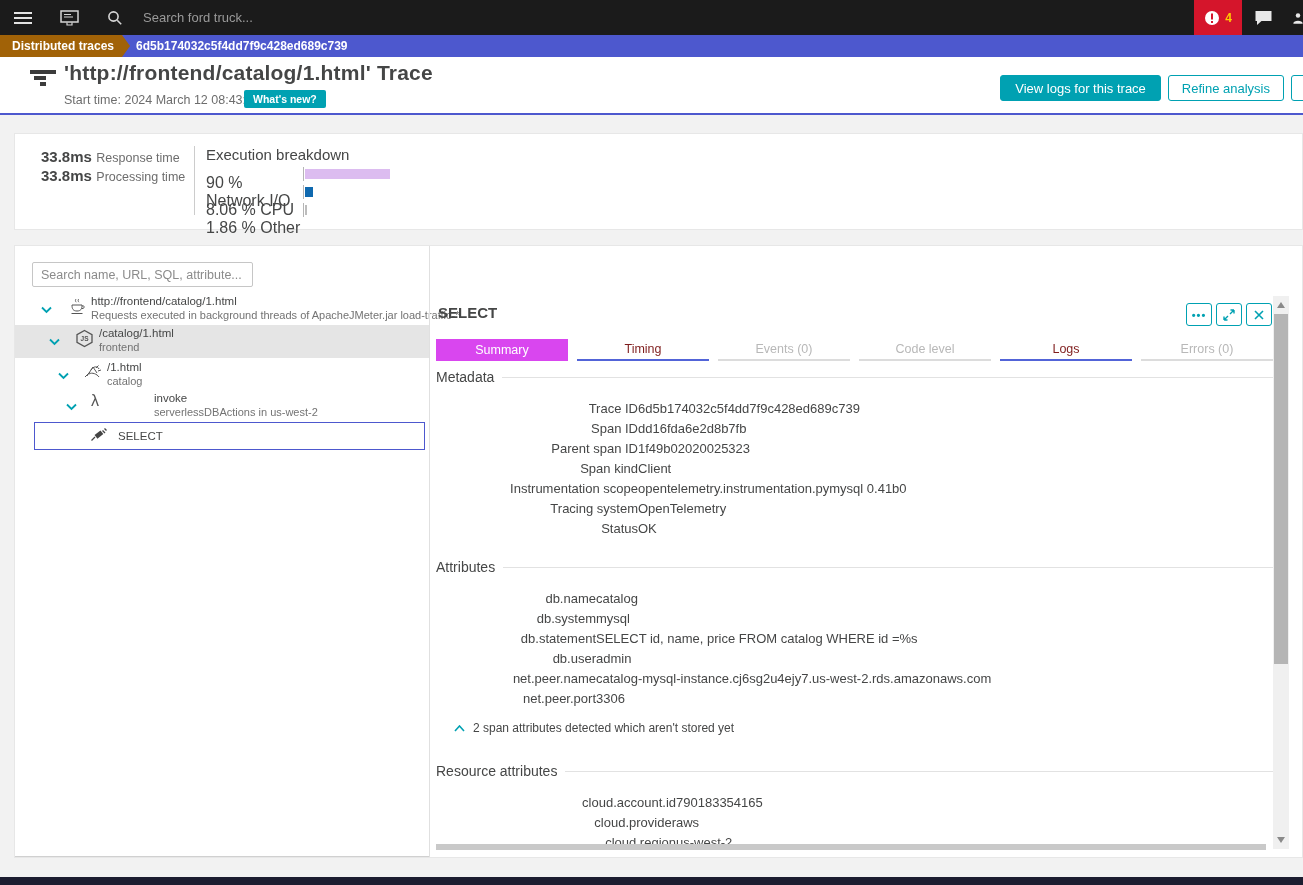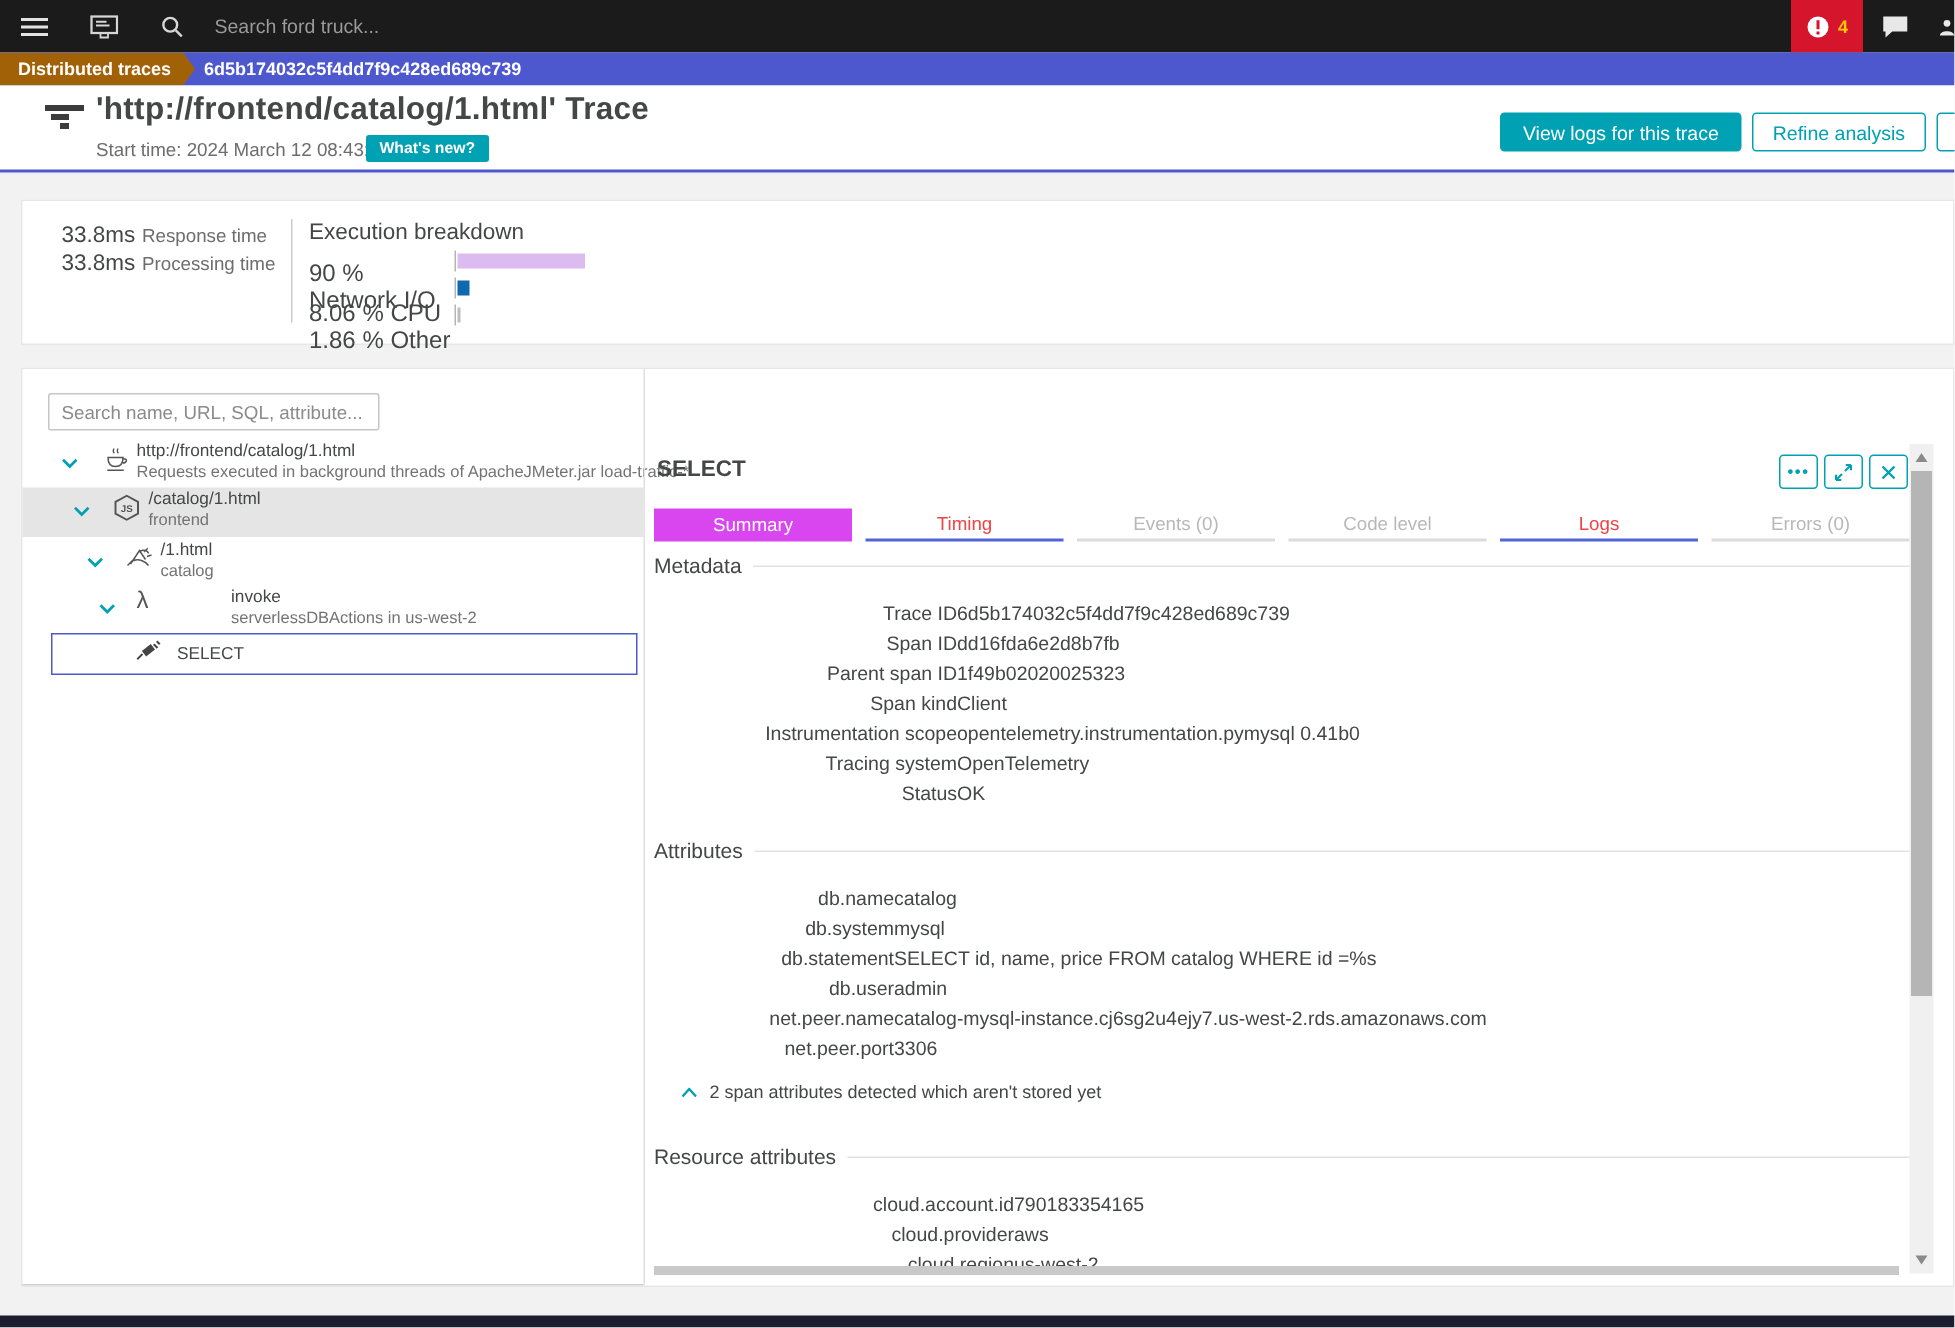--- a/index.html
+++ b/index.html
@@ -32,21 +32,21 @@
   .whatsnew-badge { position:absolute; left:244px; top:33px; background:#00a1b2; color:#fff; font-size:10.5px; font-weight:bold; padding:3px 9px; border-radius:2px; cursor:pointer; }
   .hdr-buttons { position:absolute; right:-28px; top:18px; display:flex; gap:7px; }
   .btn { font-size:13px; height:26px; display:flex; align-items:center; justify-content:center; border-radius:3px; cursor:pointer; white-space:nowrap; }
   .btn-primary { background:#00a1b2; color:#fff; border:1px solid #00a1b2; padding:0 14px; }
   .btn-outline { background:#fff; color:#00a1b2; border:1px solid #00a1b2; padding:0 13px; }
   .btn-more-hdr { width:40px; }
 
   
   .card { background:#fff; border:1px solid #e7e7e7; position:absolute; }
   .card-summary { left:14px; top:133px; width:1289px; height:97px; }
-  .rt-value { font-size:15px; color:#454646; }
+  .rt-value { font-size:15px; color:#454646;font-weight:bold; }
   .rt-label { font-size:12.5px; color:#6d6d6d; }
   .rt-row { position:absolute; left:26px; }
   .vdiv { position:absolute; left:179px; top:12px; bottom:14px; width:1px; background:#ccc; }
   .eb-title { position:absolute; left:191px; top:12px; font-size:15px; color:#454646; }
   .eb-row { position:absolute; left:191px; height:12px; display:flex; align-items:center; }
   .eb-label { width:97px; font-size:16px; color:#454646;margin-top:36px; }
   .eb-barwrap { border-left:1px solid #b5b5b5; height:14px; display:flex; align-items:center; padding-left:1px; }
   .eb-bar { height:10px; }
 
   
@@ -67,21 +67,21 @@
   .select-row .sel-label { font-size:11.5px; color:#454646; margin-left:10px; }
 
   
   .detail-pane { position:absolute; left:415px; top:0; right:0; bottom:0; }
   .detail-title { position:absolute; left:8px; top:58px; font-size:15px; font-weight:bold; color:#454646; }
   .panel-actions { position:absolute; top:57px; right:30px; display:flex; gap:4px; }
   .pa-btn { width:26px; height:23px; border:1px solid #00a1b2; border-radius:3px; background:#fff; display:flex; align-items:center; justify-content:center; cursor:pointer; color:#00a1b2; font-weight:bold; }
   .tabs { position:absolute; left:6px; top:93px; width:837px; height:22px; display:flex; gap:9px; }
   .tab { flex:1; font-size:12.5px; display:flex; align-items:center; justify-content:center; cursor:pointer; }
   .tab-active { background:#d946ef; color:#fff; }
-  .tab-enabled { color:#ef4444; border-bottom:2px solid #5264d8; }
+  .tab-enabled { color:#7f1d1d; border-bottom:2px solid #5264d8; }
   .tab-disabled { color:#b8b8b8; border-bottom:2px solid #dcdcdc; }
   .panel-content { position:absolute; left:6px; top:122px; width:844px;text-align:right; }
   .sec-heading { display:flex; align-items:center; font-size:14px; color:#454646; height:18px; }
   .sec-heading:after { content:""; flex:1; height:1px; background:#e2e2e2; margin-left:8px; }
   .kv { display:flex; padding-left:18px; height:20px; align-items:center; font-size:13px; color:#454646; }
   .kv .k { flex:0 0 auto; }
   .kv-meta .k { width:184px; }
   .kv-attr .k { width:142px; }
   .kv-res  .k { width:222px; }
   .gap12 { height:12px; } .gap20 { height:20px; } .gap26 { height:26px; }

